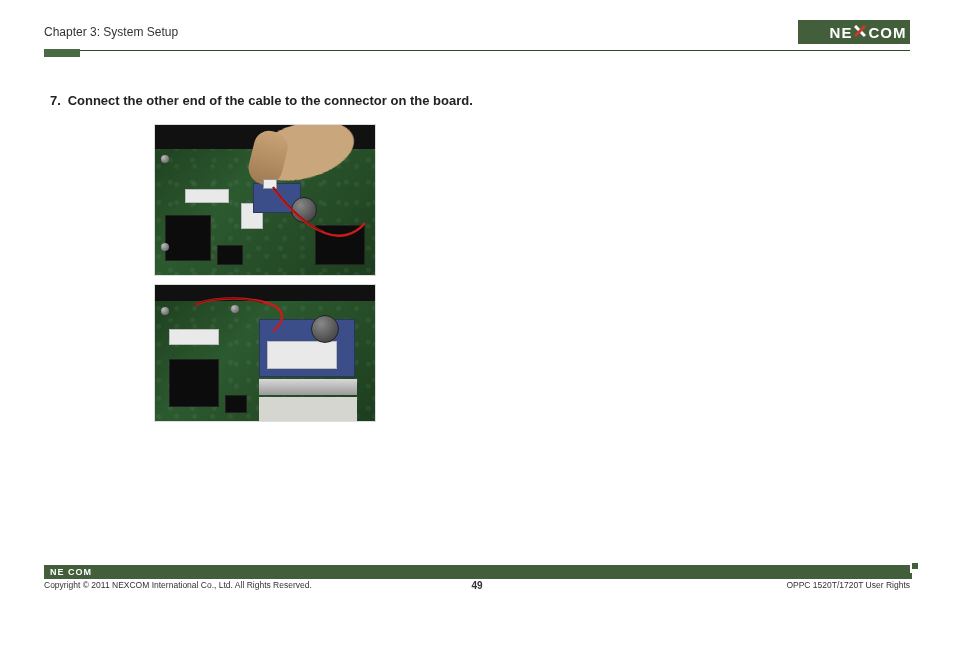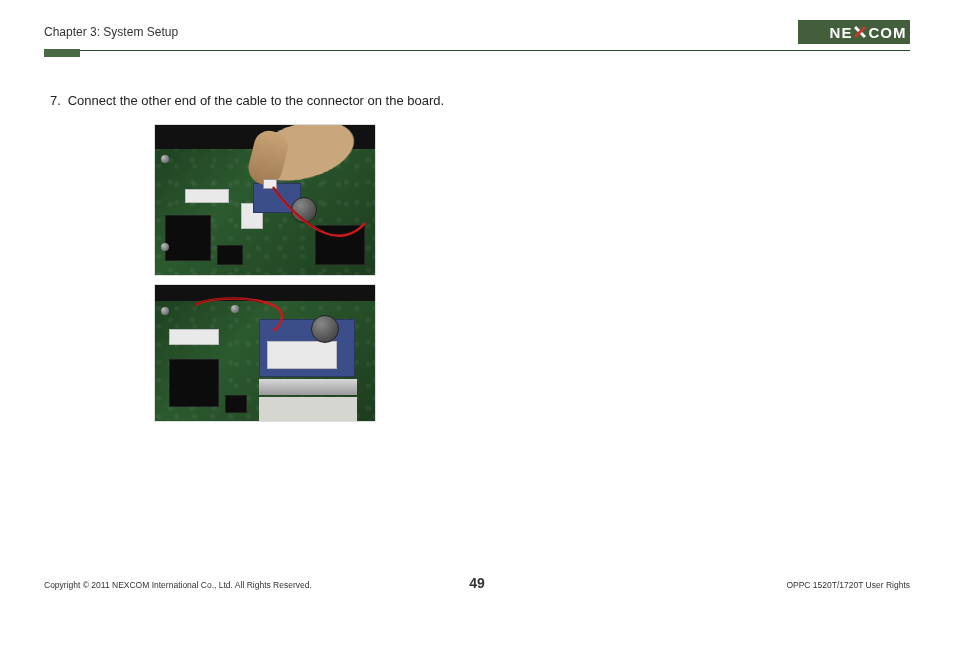--- a/index.html
+++ b/index.html
@@ -3,33 +3,33 @@
 <meta charset="utf-8">
 <style>
   * { box-sizing: border-box; margin: 0; padding: 0; }
   html, body { width: 954px; height: 672px; font-family: "Segoe UI", Arial, sans-serif; background: #fff; color: #222; }
   .page { position: relative; width: 954px; height: 608px; padding: 18px 44px 0 44px; }
 
   
   .header-row { display: flex; justify-content: space-between; align-items: center; height: 28px; }
   .chapter-title { font-size: 12px; color: #333; }
   .logo-box { width: 112px; height: 24px; background: #435e3b; display: flex; align-items: center; justify-content: center; position: relative; }
-  .logo-text { color: #fff; font-weight: 700; font-size: 15px; letter-spacing: 1px; font-family: Arial, sans-serif; display: flex; align-items: center; gap: 0; margin-left: 28px; }
+  .logo-text { color: #fff; font-weight: 700; font-size: 15px; letter-spacing: 1px; font-family: Arial, sans-serif; display: flex; gap: 0; margin-left: 28px; }
   .logo-x { position: relative; display: inline-block; width: 14px; height: 14px; margin: 0 1px; }
   .logo-x::before, .logo-x::after { content: ""; position: absolute; left: 50%; top: 50%; width: 14px; height: 3px; background: #fff; transform-origin: center; }
   .logo-x::before { transform: translate(-50%, -50%) rotate(45deg); }
   .logo-x::after  { transform: translate(-50%, -50%) rotate(-45deg); background: #c63a2e; }
 
   .header-rule-wrap { margin-top: 4px; }
   .header-rule { height: 1px; background: #2e4a2e; width: 100%; position: relative; }
   .header-accent { position: absolute; left: 0; top: -1px; width: 36px; height: 8px; background: #4a6a45; }
 
   
   .body { padding-top: 42px; }
-  .step-line { font-size: 13px; color: #222; margin-left: 6px; }
+  .step-line { font-size: 13px; color: #222; margin-left: 6px; font-weight: bold; }
   .step-num { display: inline-block; width: 14px; }
   .figures { margin-top: 16px; margin-left: 110px; display: flex; flex-direction: column; gap: 8px; }
 
   .fig { width: 222px; position: relative; overflow: hidden; border: 1px solid #ddd; }
   .fig1 { height: 152px; }
   .fig2 { height: 138px; }
 
   
   .pcb { position: absolute; inset: 0; background:
       radial-gradient(circle at 20% 30%, rgba(255,255,255,0.05) 0 2px, transparent 3px) 0 0/18px 18px,
@@ -53,21 +53,21 @@
 
   
   .footer { position: absolute; left: 44px; right: 44px; bottom: 18px; }
   .footer-bar { height: 14px; background: #435e3b; position: relative; display:flex; align-items:center; }
   .footer-logo { color:#fff; font-size:9px; font-weight:700; letter-spacing:1px; margin-left:6px; }
   .footer-squares { position:absolute; right:0; top:0; height:14px; width:18px; }
   .footer-squares::before, .footer-squares::after { content:""; position:absolute; width:6px; height:6px; background:#435e3b; }
   .footer-squares::before { right:-8px; top:-2px; }
   .footer-squares::after  { right:-2px; top:8px; }
   .footer-text-row { display:flex; justify-content:space-between; align-items:center; margin-top:1px; font-size:8.5px; color:#333; }
-  .page-num { position:absolute; left:50%; transform:translateX(-50%); font-weight:700; font-size:14px; bottom:-1px;text-align:center; }
+  .page-num { position:absolute; left:50%; transform:translateX(-50%); font-weight:700; font-size:10px; bottom:-1px;text-align:center; }
 
   svg.wire { position:absolute; left:0; top:0; pointer-events:none; }
 </style>
 </head>
 <body>
 
 <div class="page">
 
   <div class="header-row">
     <div class="chapter-title">Chapter 3: System Setup</div>
@@ -130,20 +130,24 @@
         <svg class="wire" width="222" height="138">
           <path d="M40 20 C 50 14, 86 10, 112 18 C 134 24, 128 40, 118 46" stroke="#cc1a1a" stroke-width="2.4" fill="none"></path>
           <path d="M40 20 C 48 14, 84 10, 108 18" stroke="#7a0d0d" stroke-width="1" fill="none"></path>
         </svg>
       </div>
 
     </div>
   </div>
 
   <div class="footer">
+    <div class="footer-bar">
+      <span class="footer-logo">NE COM</span>
+      <div class="footer-squares"></div>
+    </div>
     <div class="footer-text-row">
       <span>Copyright © 2011 NEXCOM International Co., Ltd. All Rights Reserved.</span>
       <span class="page-num">49</span>
       <span>OPPC 1520T/1720T User Rights</span>
     </div>
   </div>
 
 </div>
 
 </body></html>

